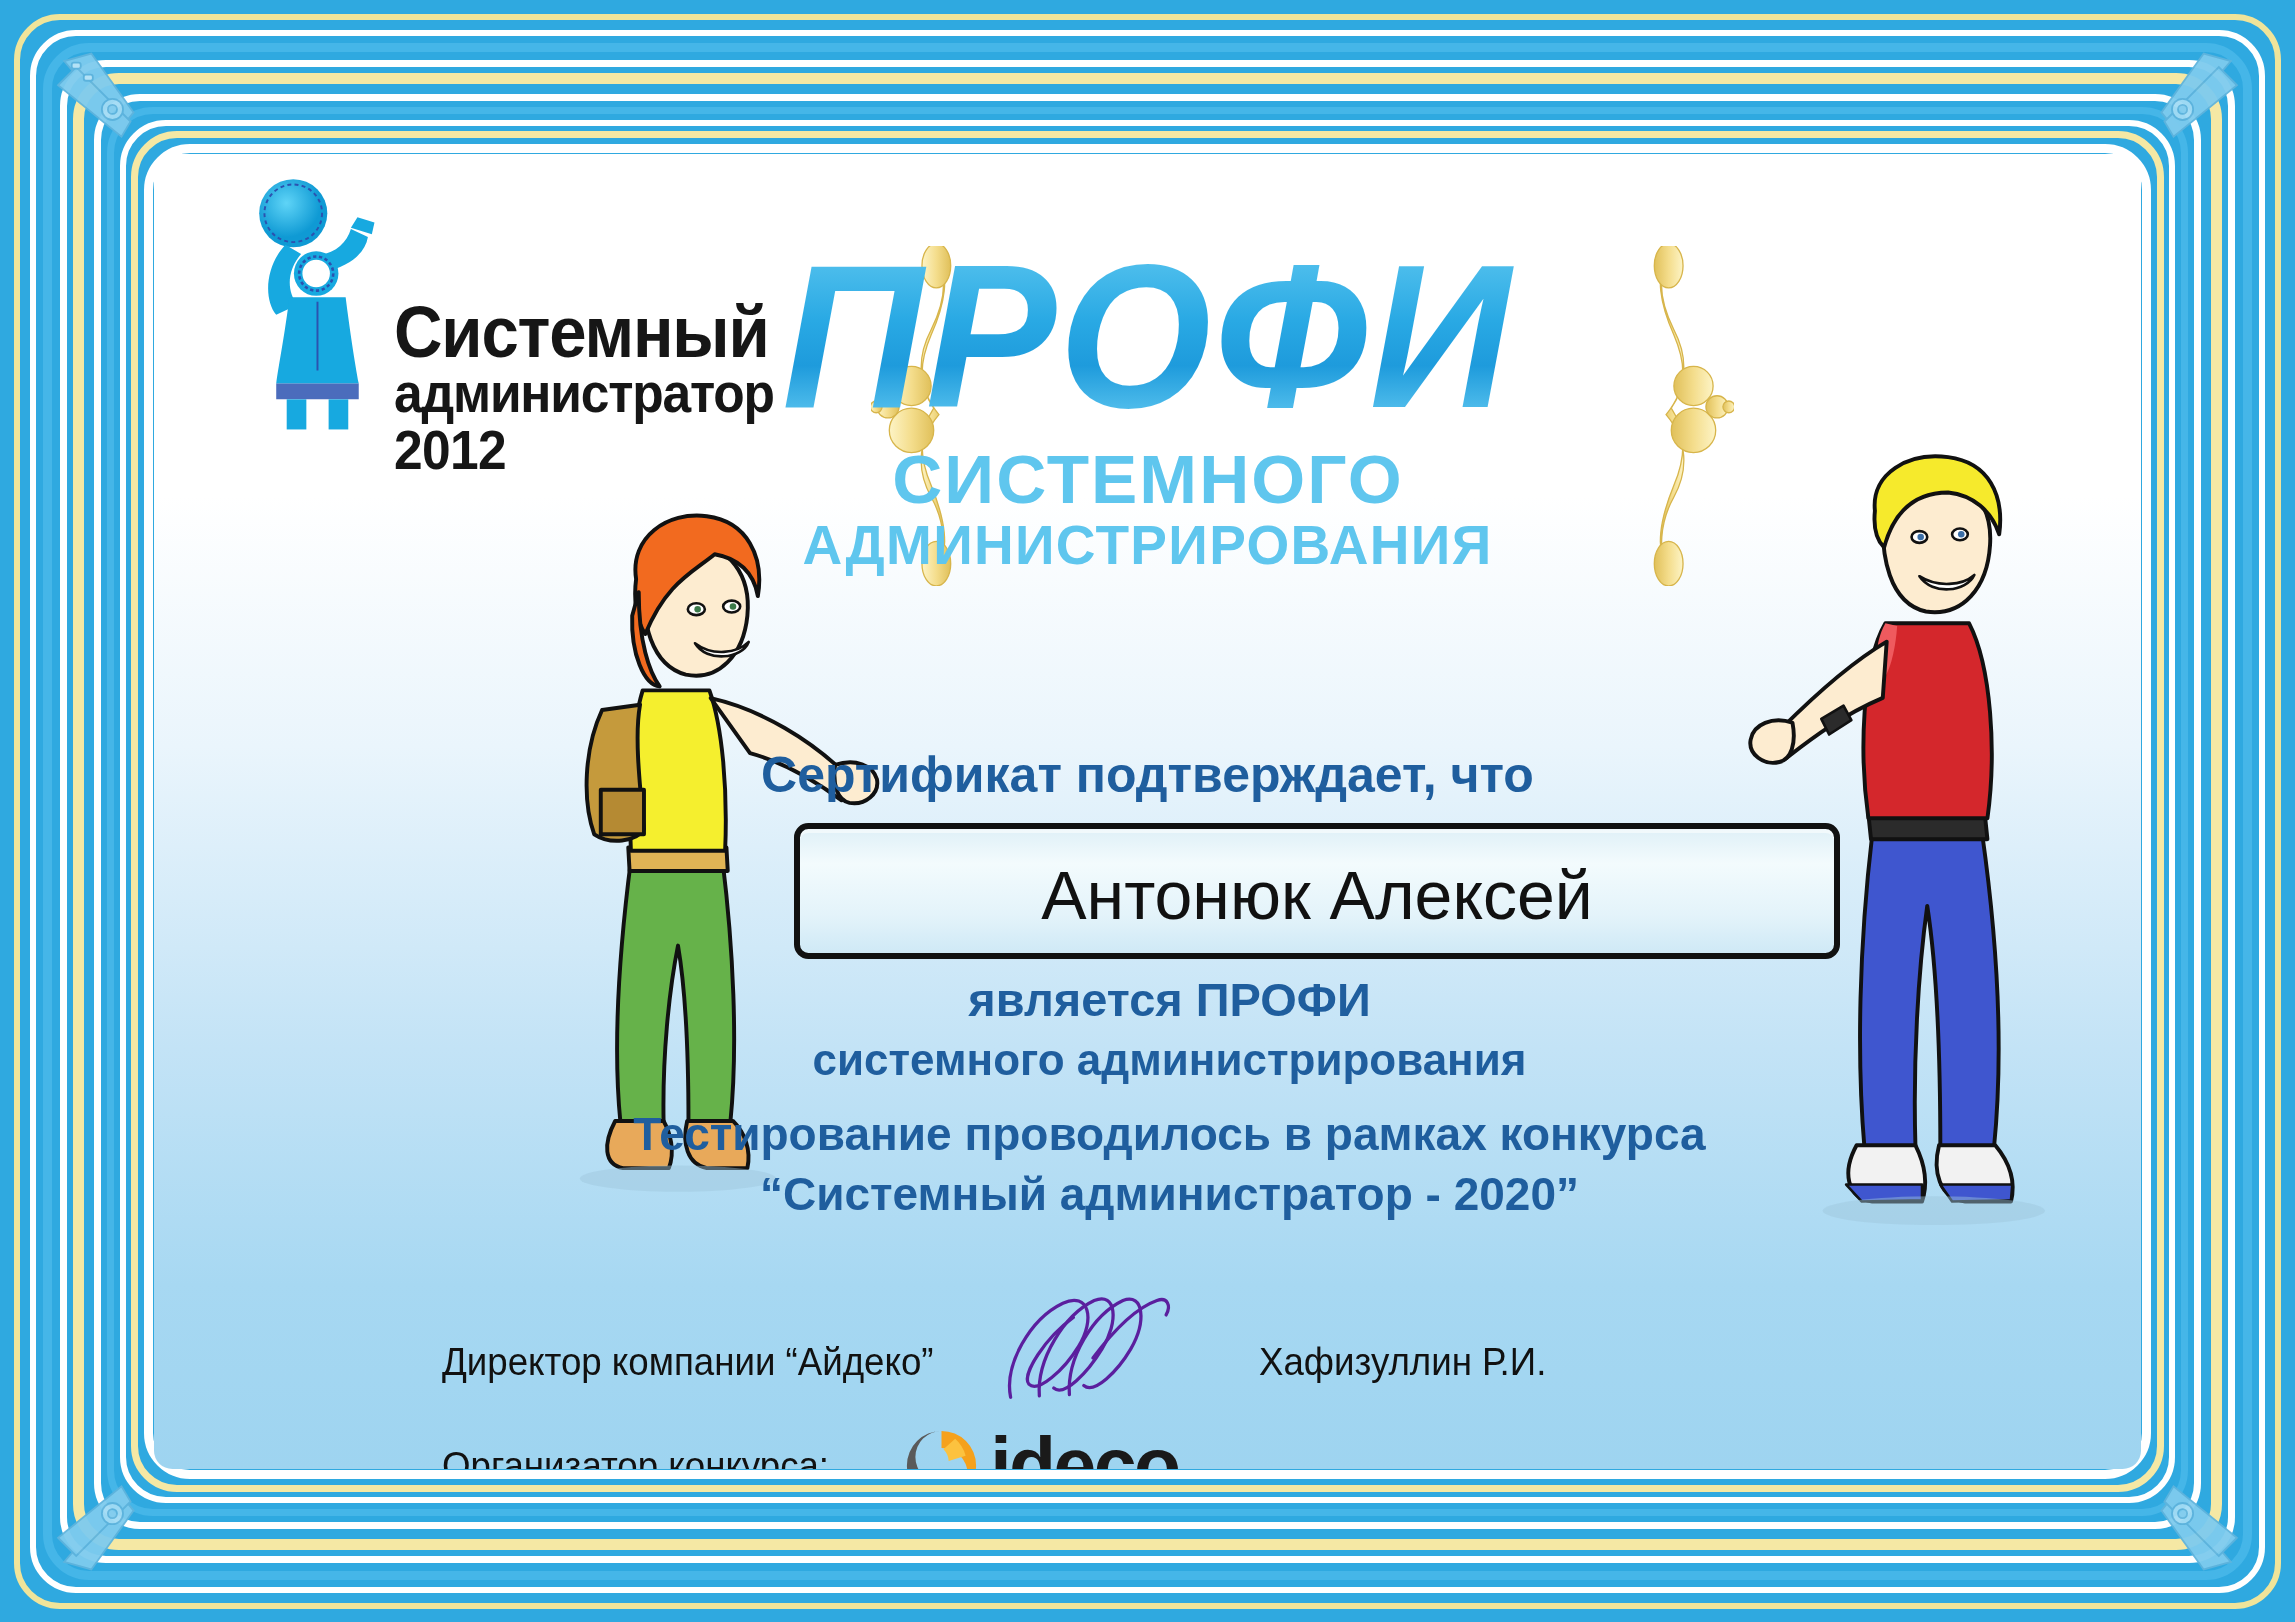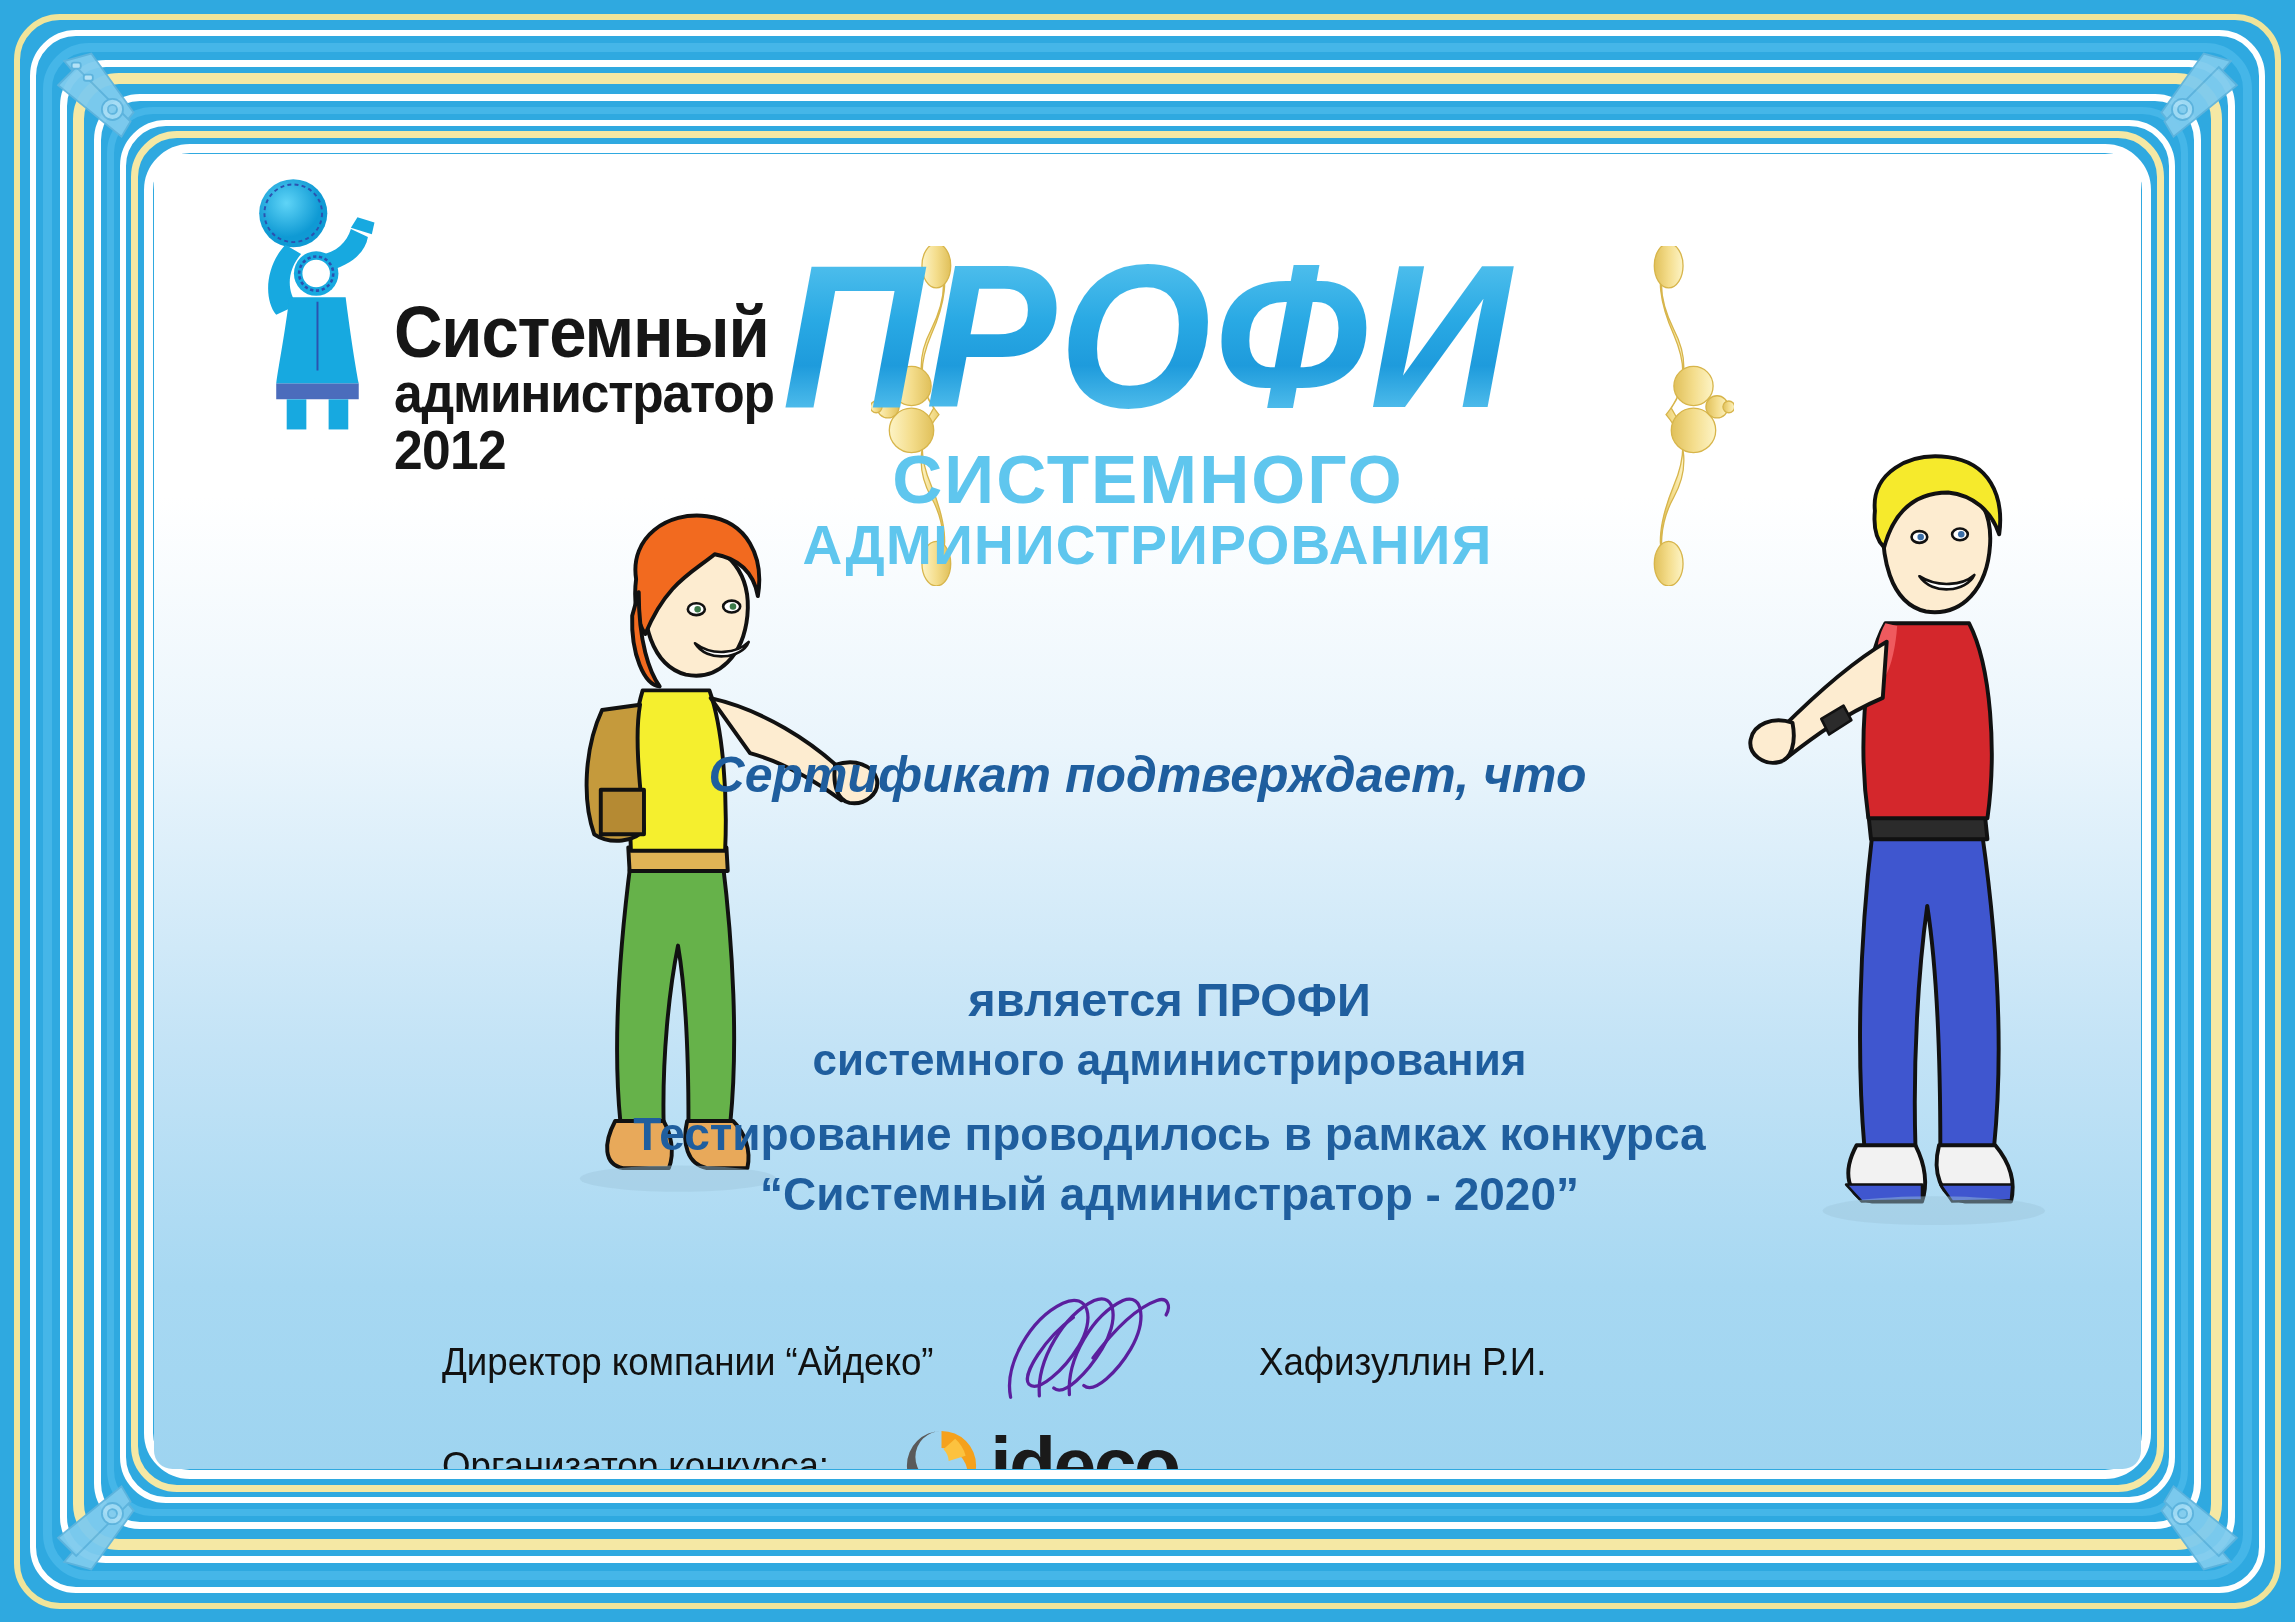--- a/index.html
+++ b/index.html
@@ -98,21 +98,21 @@
   
   .brk{position:absolute;top:92px;width:98px;height:340px;}
   .brk svg{width:100%;height:100%;}
   .brk-l{left:717px;}
   .brk-r{left:1482px;transform:scaleX(-1);}
 
   
   .confirm{
     position:absolute;left:0;right:0;top:592px;text-align:center;
     font-size:50px;font-weight:bold;color:#1f5e9e;
-    font-family:"Liberation Sans", sans-serif;letter-spacing:0px;font-style:italic;
+    font-family:"Liberation Sans", sans-serif;letter-spacing:0px;
   }
   .nameplate{
     position:absolute;left:640px;top:669px;width:1034px;height:124px;
     border:6.5px solid #111;border-radius:14.4px;
     background:linear-gradient(to bottom,#dff0f7 0%,#f3fbfd 28%,#e3f3fa 70%,#cfe9f6 100%);
     box-shadow:0 3.9px 0 rgba(255,255,255,.55) inset;
     display:flex;align-items:center;justify-content:center;
   }
   .nameplate .nm{
     font-size:68px;color:#111;font-family:"Liberation Sans", sans-serif;
@@ -359,20 +359,23 @@
           <path d="M74 420 C44 410 14 422 10 446 C6 468 30 486 54 480 C72 476 80 452 74 420 Z" fill="#fdecd0"></path>
 
           <path d="M118 414 L152 394 L164 416 L130 438 Z" fill="#2b2b2b" stroke-width="4"></path>
         </g>
         <ellipse cx="290" cy="1166" rx="170" ry="22" fill="#9ec6dc" opacity=".45" stroke="none"></ellipse>
       </svg>
     </div>
 
     <div class="confirm">Сертификат подтверждает, что</div>
 
+    <div class="nameplate">
+      <span class="nm">Антонюк Алексей</span>
+    </div>
 
     <div class="body-lines">
       <div class="bl bl1">является ПРОФИ</div>
       <div class="bl bl2">системного администрирования</div>
       <div class="bl bl3">Тестирование проводилось в рамках конкурса</div>
       <div class="bl bl4">“Системный администратор - 2020”</div>
     </div>
 
     <div class="row org-row">
       <span class="row-label">Организатор конкурса:</span>

